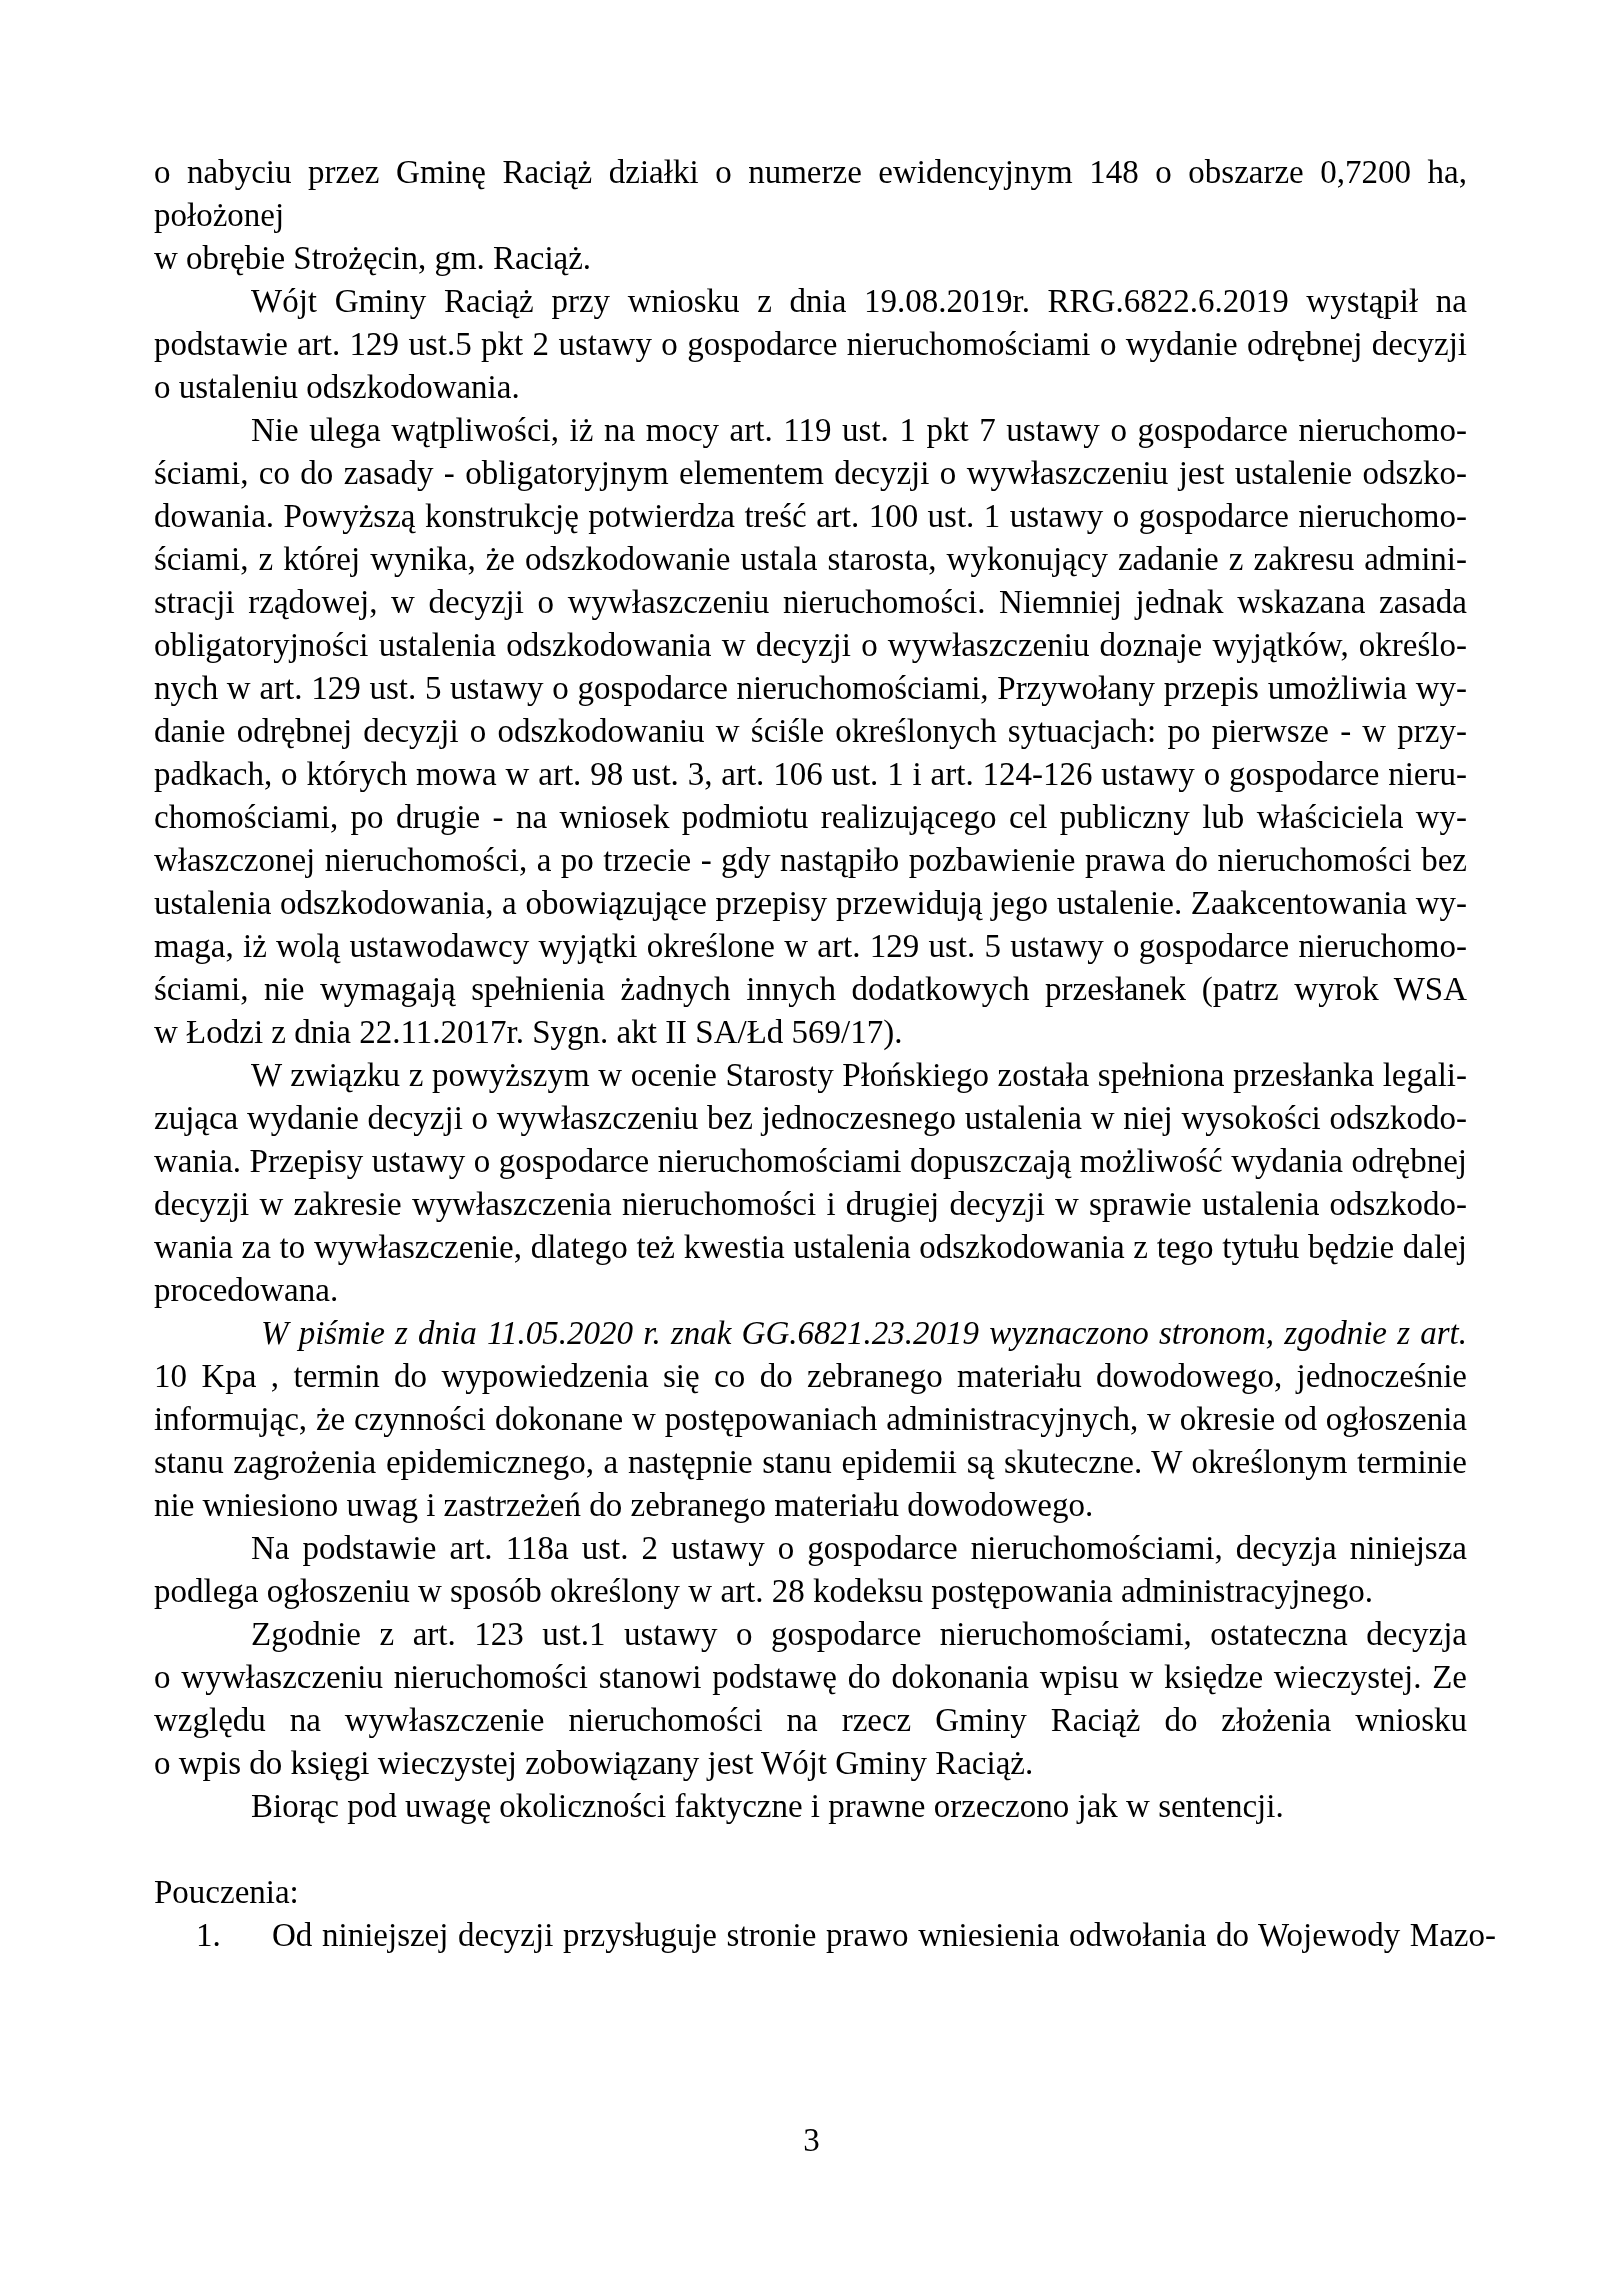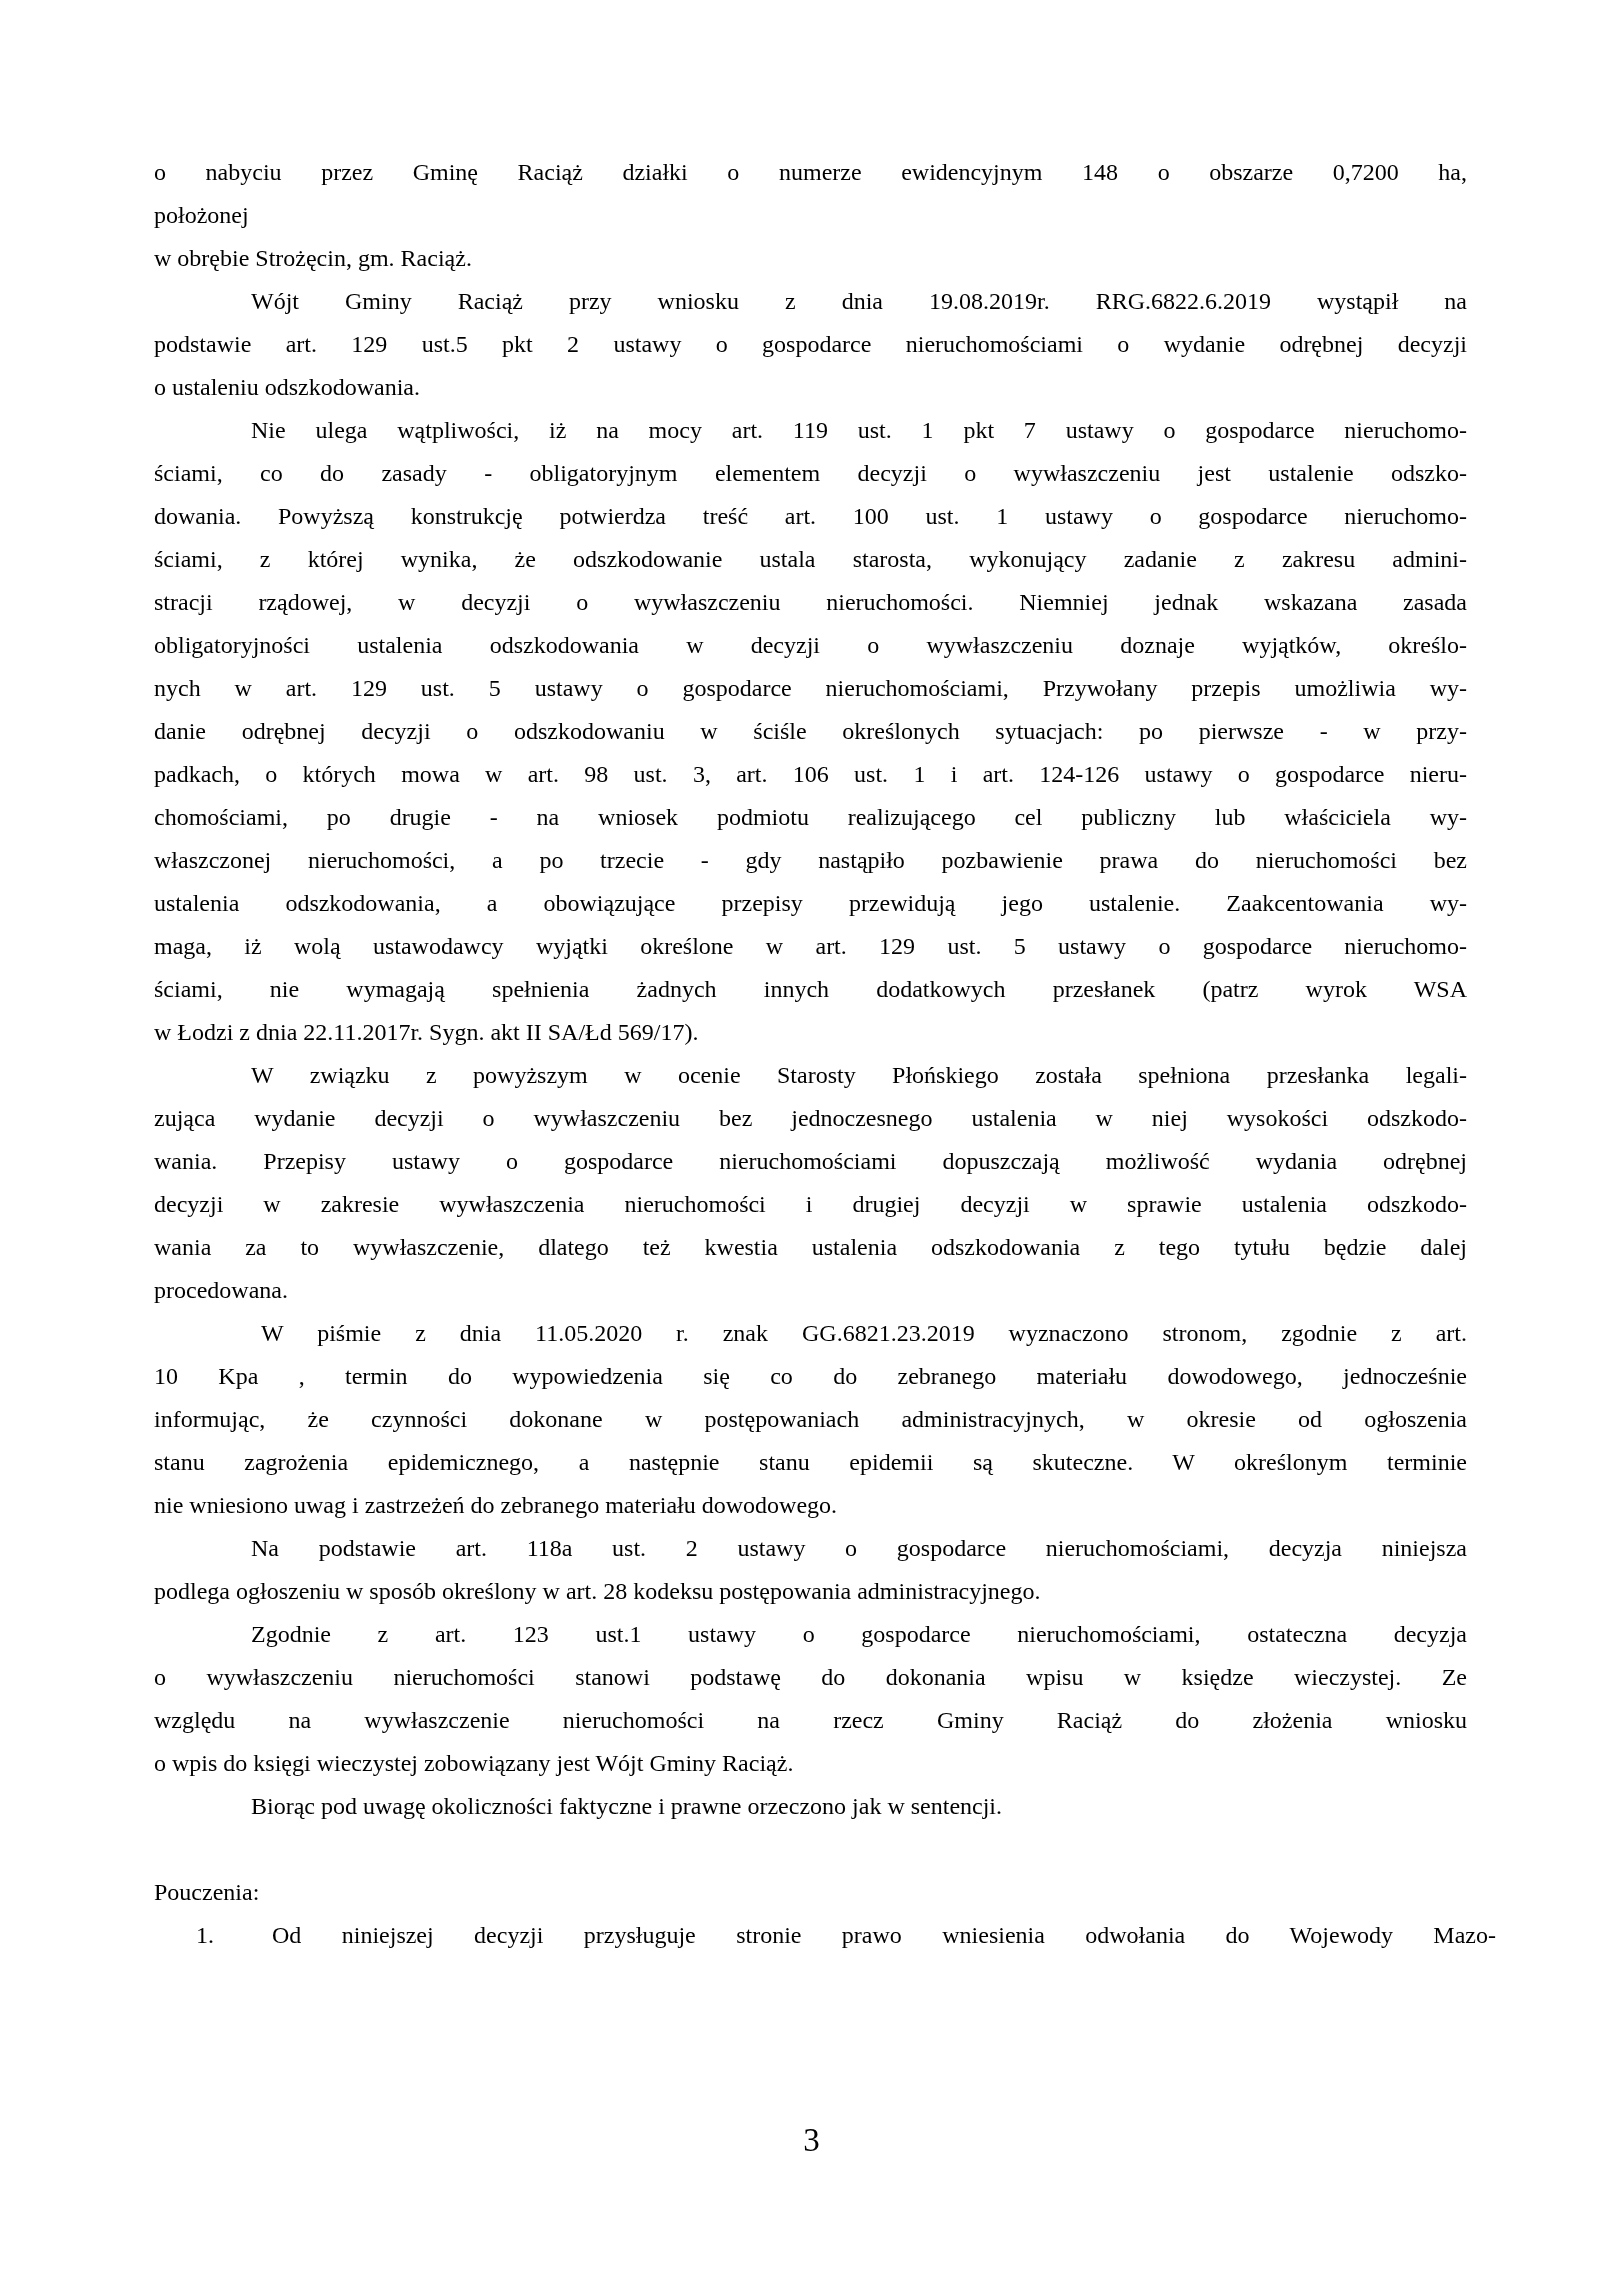--- a/index.html
+++ b/index.html
@@ -3,26 +3,26 @@
 <meta charset="utf-8">
 <style>
   html, body { margin: 0; padding: 0; background: #ffffff; }
   body { width: 1623px; height: 2295px; position: relative; overflow: hidden; }
   .page {
     position: absolute; left: 0; top: 0; width: 1623px; height: 2295px; background: #ffffff;
     font-family: "Liberation Serif", "DejaVu Serif", serif; color: #000000;
   }
   .body-text {
     position: absolute; left: 154px; top: 151px; width: 1313px;
-    font-size: 24px; line-height: 43px;
+    font-size: 33px; line-height: 43px;
   }
   .line { white-space: nowrap; height: 43px; overflow: visible; }
   .line.j { white-space: normal; text-align: justify; text-align-last: justify; overflow: hidden; }
   .line.ind { padding-left: 97px; box-sizing: border-box; }
-  .line.ind2 { padding-left: 107px; box-sizing: border-box; }
+  .line.ind2 { padding-left: 107px; box-sizing: border-box; font-style: italic; }
   .blank { height: 43px; }
   .list { position: relative; }
   .list-item { position: relative; }
   .list-num { position: absolute; left: 42px; top: 0; line-height: 43px; }
   .list-lines { margin-left: 118px; width: 1224px; }
   .page-number {
     position: absolute; left: 0; width: 1623px; top: 2119px; text-align: center;
     font-size: 33px; line-height: 43px;
   }
 </style>

